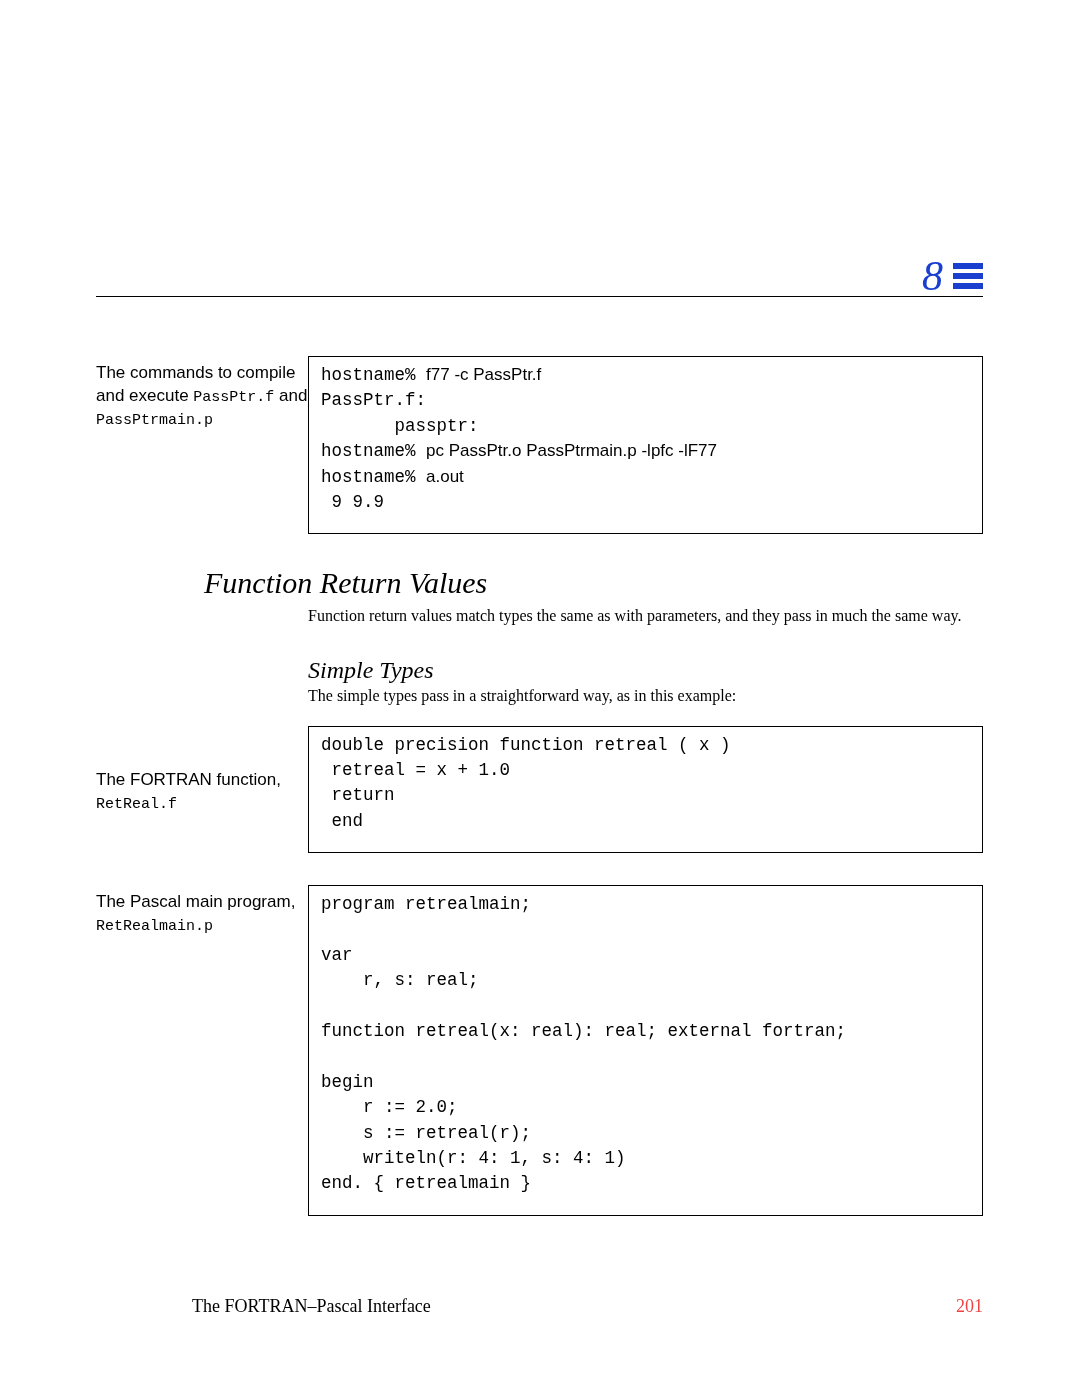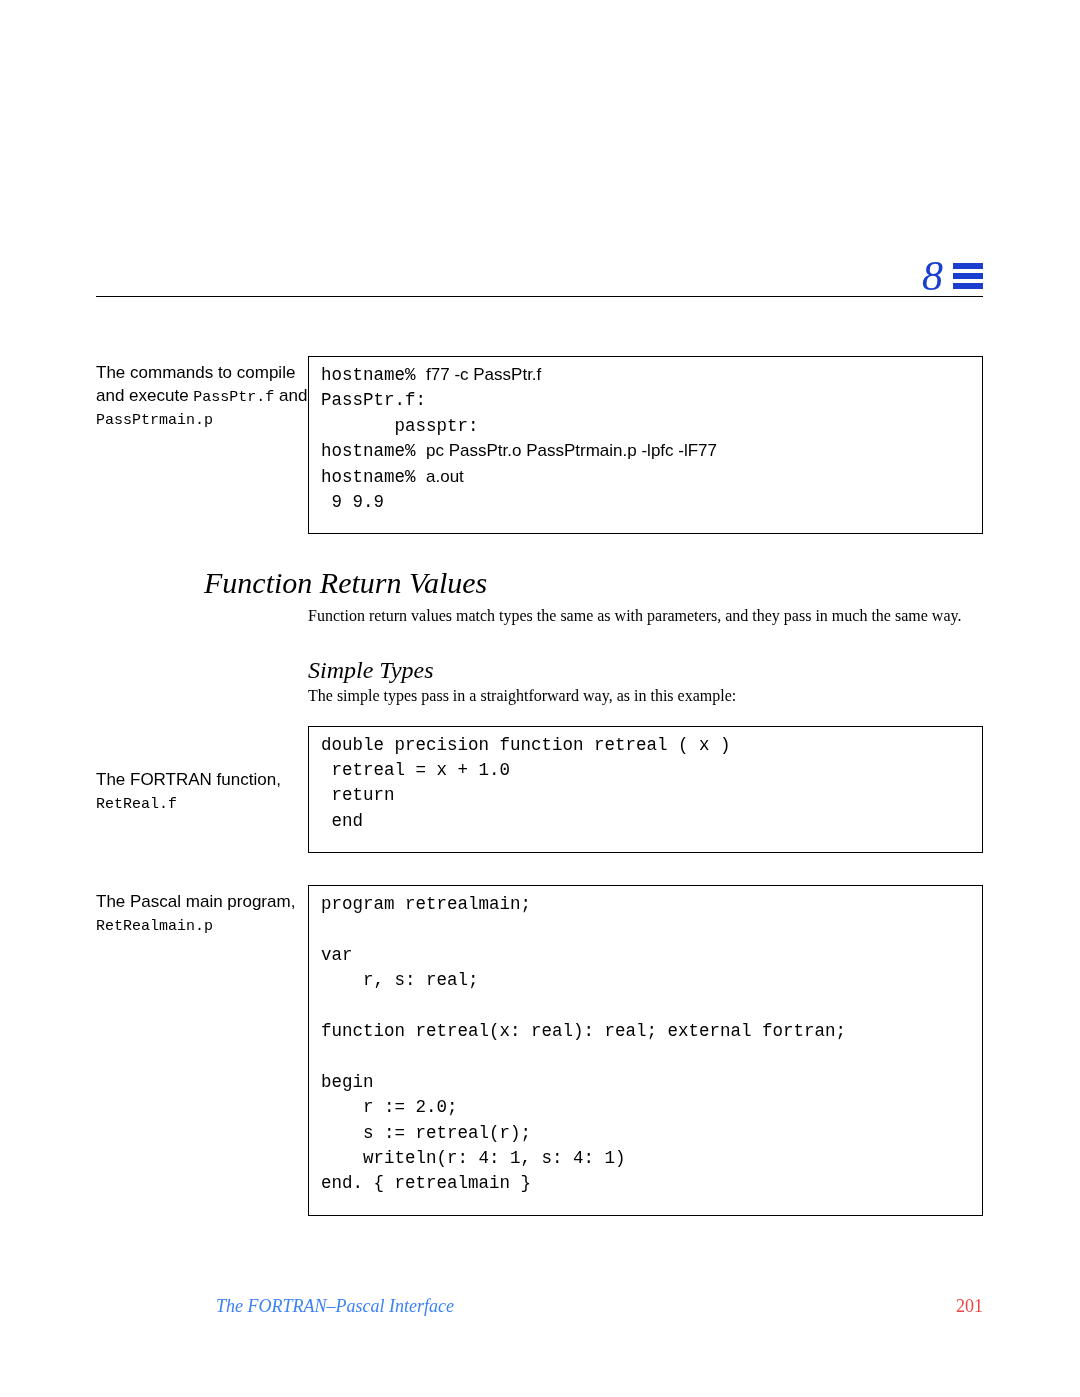--- a/index.html
+++ b/index.html
@@ -99,23 +99,22 @@
   .footer {
     position: absolute;
     bottom: 80px;
     left: 96px;
     right: 97px;
     display: flex;
     justify-content: space-between;
     font-size: 18px;
   }
   .footer-title {
-    font-style: italic;
-    color: #3b82f6;
-    margin-left: 120px;
+    color: #000000;
+    margin-left: 96px;
   }
   .footer-page {
     color: #ef4444;
   }
 </style>
 </head>
 <body>
 
 <div class="page">
 

